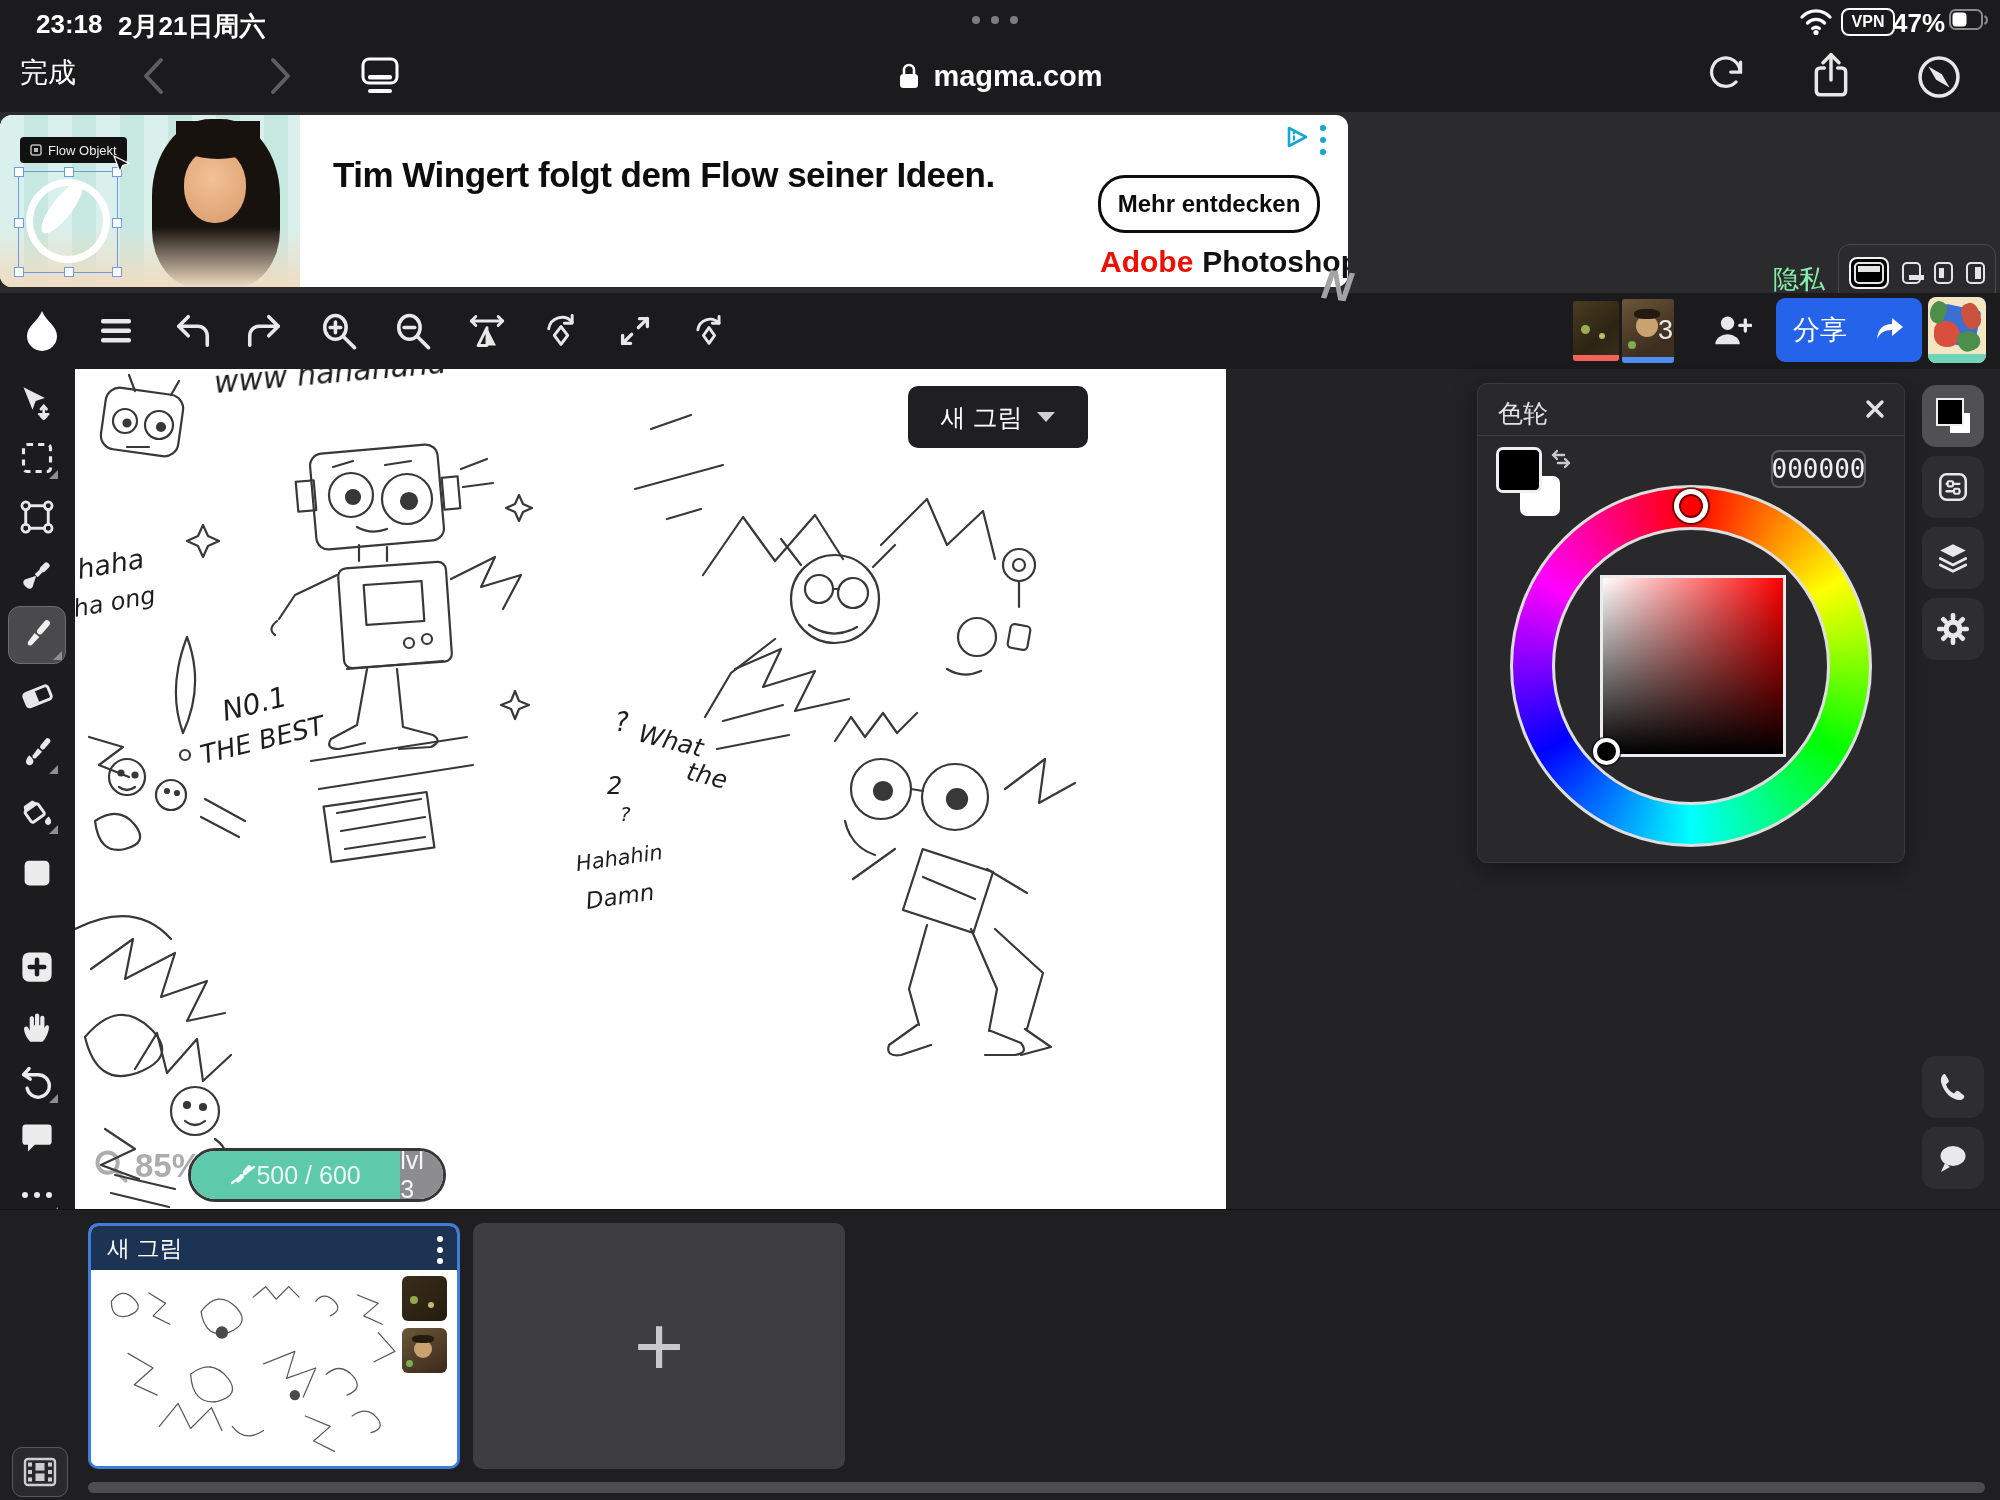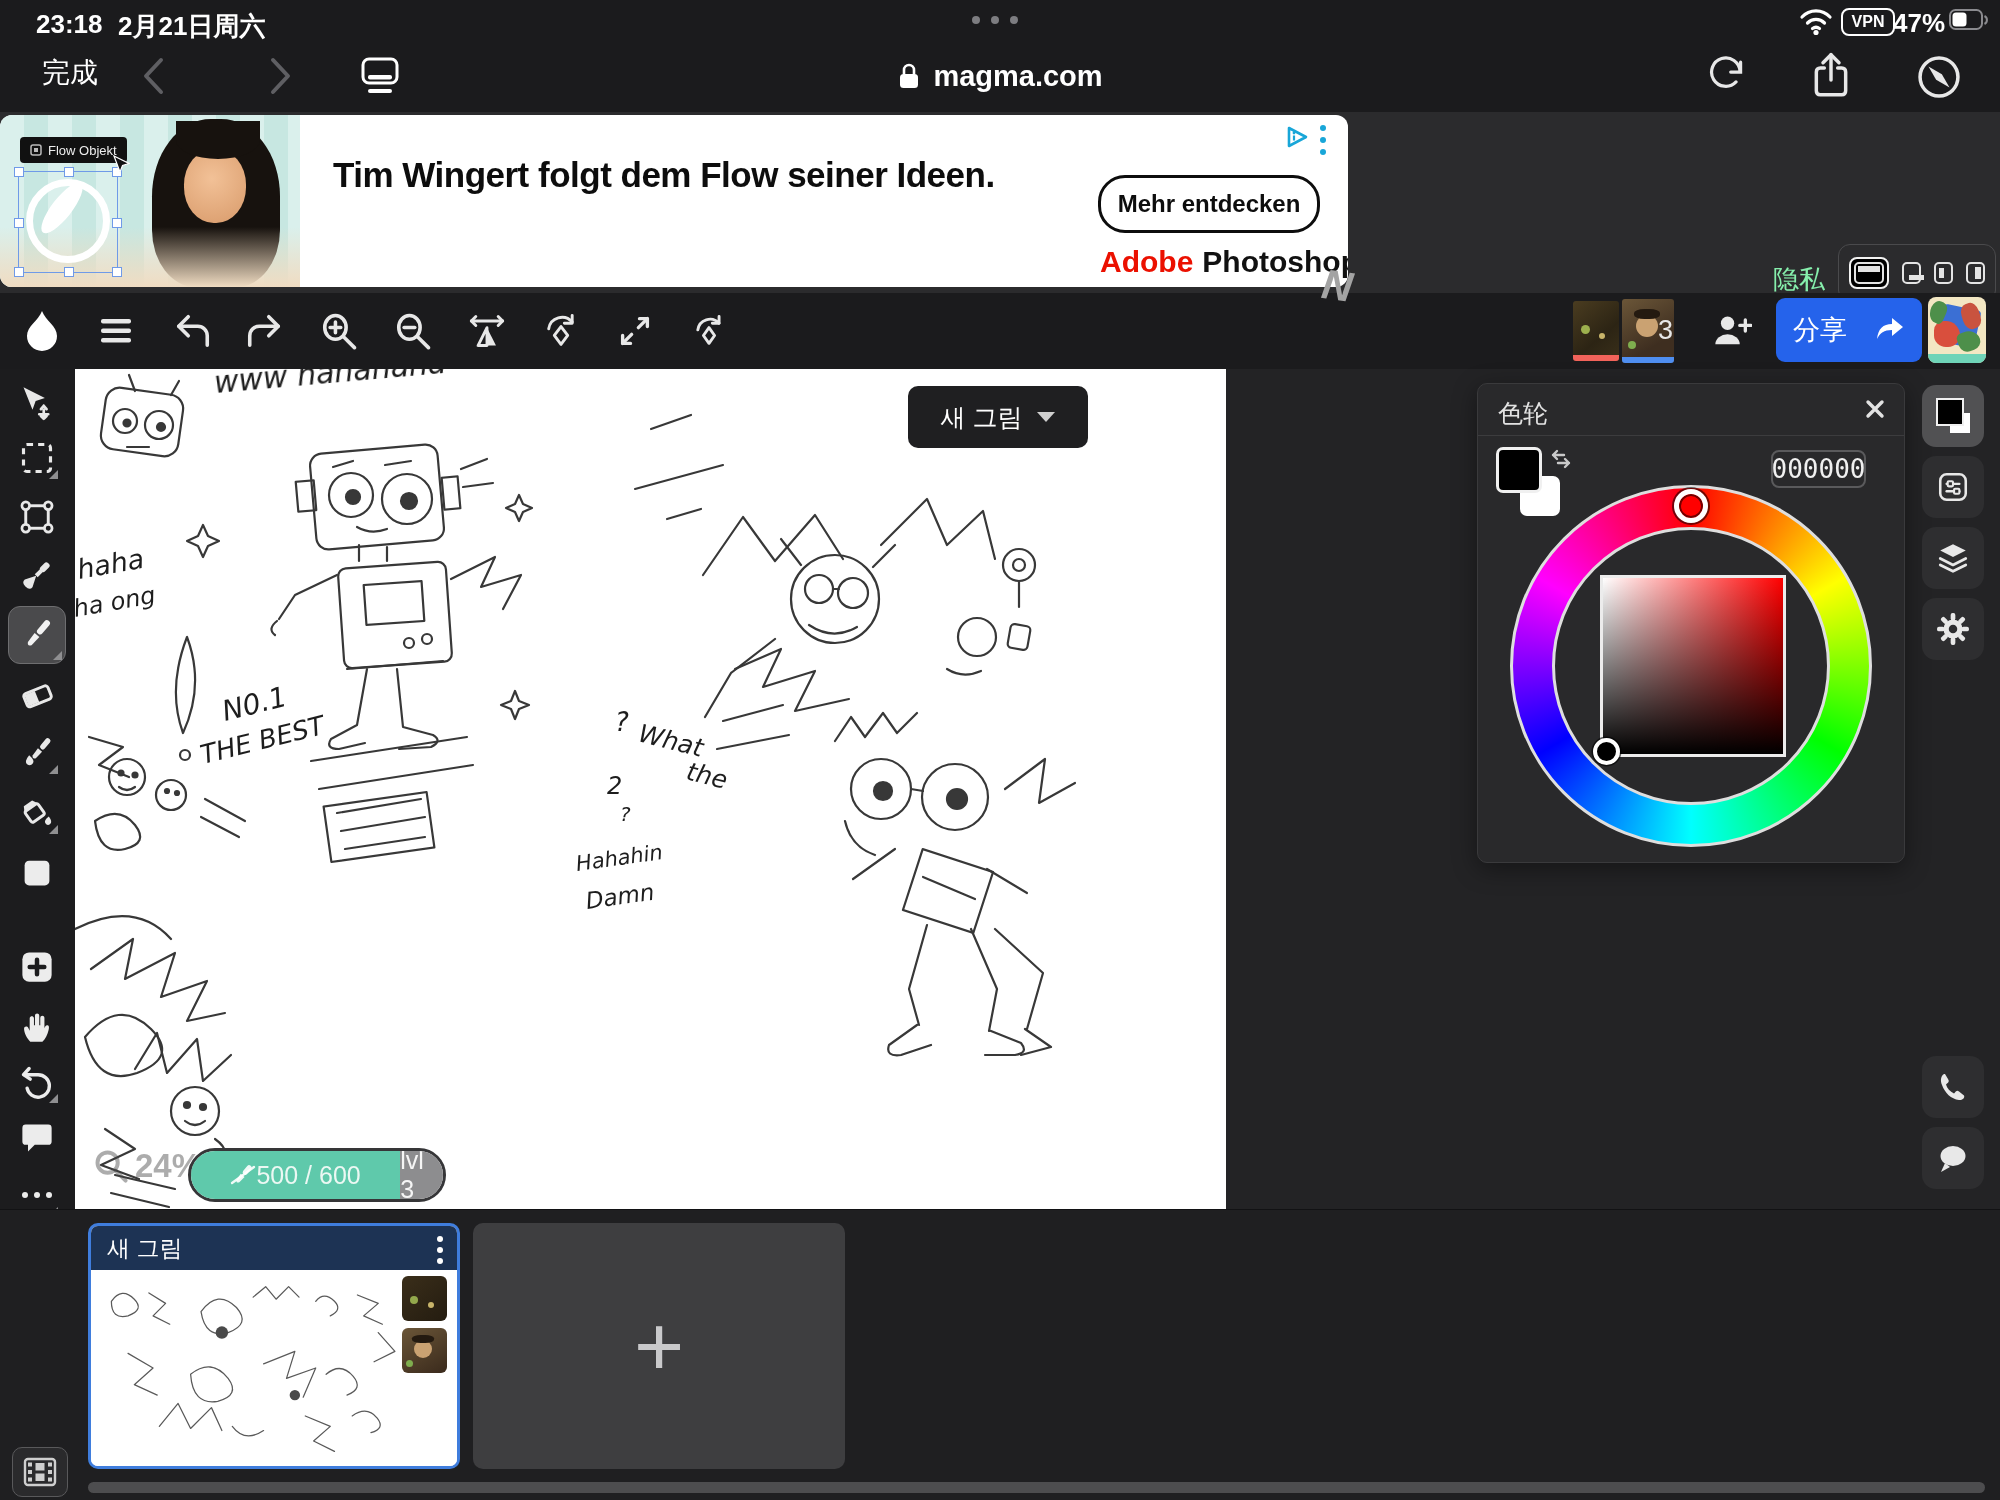--- a/index.html
+++ b/index.html
@@ -9,21 +9,21 @@
   
   .status-bar{left:0;top:0;width:2000px;height:40px;background:#1b1b1d;color:#fff;}
   .sb-time{left:36px;top:9px;font-size:26px;font-weight:bold;}
   .sb-date{left:118px;top:9px;font-size:26px;font-weight:bold;}
   .sb-dots{left:972px;top:16px;display:flex;gap:11px;}
   .sb-dots i{width:8px;height:8px;border-radius:50%;background:#7d7d81;}
   .vpn-badge{left:1841px;top:8px;width:50px;height:24px;border:2.5px solid #fff;border-radius:8px;color:#fff;font-size:16px;font-weight:bold;display:flex;align-items:center;justify-content:center;}
   .sb-batt-pct{left:1893px;top:8px;font-size:26px;font-weight:bold;}
   
   .safari-bar{left:0;top:40px;width:2000px;height:72px;background:#1b1b1d;}
-  .done-btn{left:42px;top:14px;font-size:28px;color:#fff;}
+  .done-btn{left:20px;top:14px;font-size:28px;color:#fff;}
   .url-group{left:0;top:0;width:100%;height:72px;display:flex;align-items:center;justify-content:center;gap:12px;color:#fff;}
   .url-text{font-size:29px;font-weight:bold;}
   
   .browser-band{left:0;top:112px;width:2000px;height:181px;background:#2b2b2d;}
   
   .ad{left:0;top:3px;width:1348px;height:172px;background:#fff;border-radius:12px;overflow:hidden;}
   .ad-img{left:0;top:0;width:300px;height:172px;overflow:hidden;background:repeating-linear-gradient(90deg,#daf0ec 0 24px,#c7e7e1 24px 48px);}
   .ad-img-fade{left:0;bottom:0;width:300px;height:60px;background:linear-gradient(to bottom,rgba(243,221,196,0),#f0dcc2);}
   .ad-hair{left:152px;top:4px;width:128px;height:168px;background:#17120e;border-radius:46% 46% 34% 34%;}
   .ad-face{left:184px;top:34px;width:62px;height:74px;background:radial-gradient(circle at 45% 40%,#f2c197,#d89a6a);border-radius:48%;}
@@ -521,21 +521,21 @@
         <span class="caret"></span>
     </div>
 
     <div class="abs zoom-ind">
       <svg width="36" height="36" viewBox="0 0 32 32">
           <g stroke="rgba(70,70,70,.45)" stroke-width="3.5" fill="none" stroke-linecap="round">
             <circle cx="13" cy="13" r="9"></circle>
             <path d="M20 20 L29 29"></path>
           </g>
         </svg>
-      <span>24%</span>
+      <span>85%</span>
     </div>
 
     <div class="abs xp-pill">
       <div class="xp-fill">
         <svg width="26" height="24" viewBox="0 0 26 24">
             <g transform="rotate(40 13 12)" fill="rgba(255,255,255,.9)">
               <rect x="10.5" y="0" width="5" height="11" rx="2.4"></rect>
               <path d="M10.5 12.5 h5 l-0.6 7.5 q-1.9 3 -3.8 0 Z"></path>
             </g>
             <path d="M2 20 L24 4" stroke="rgba(255,255,255,.9)" stroke-width="2.4" stroke-linecap="round"></path>

